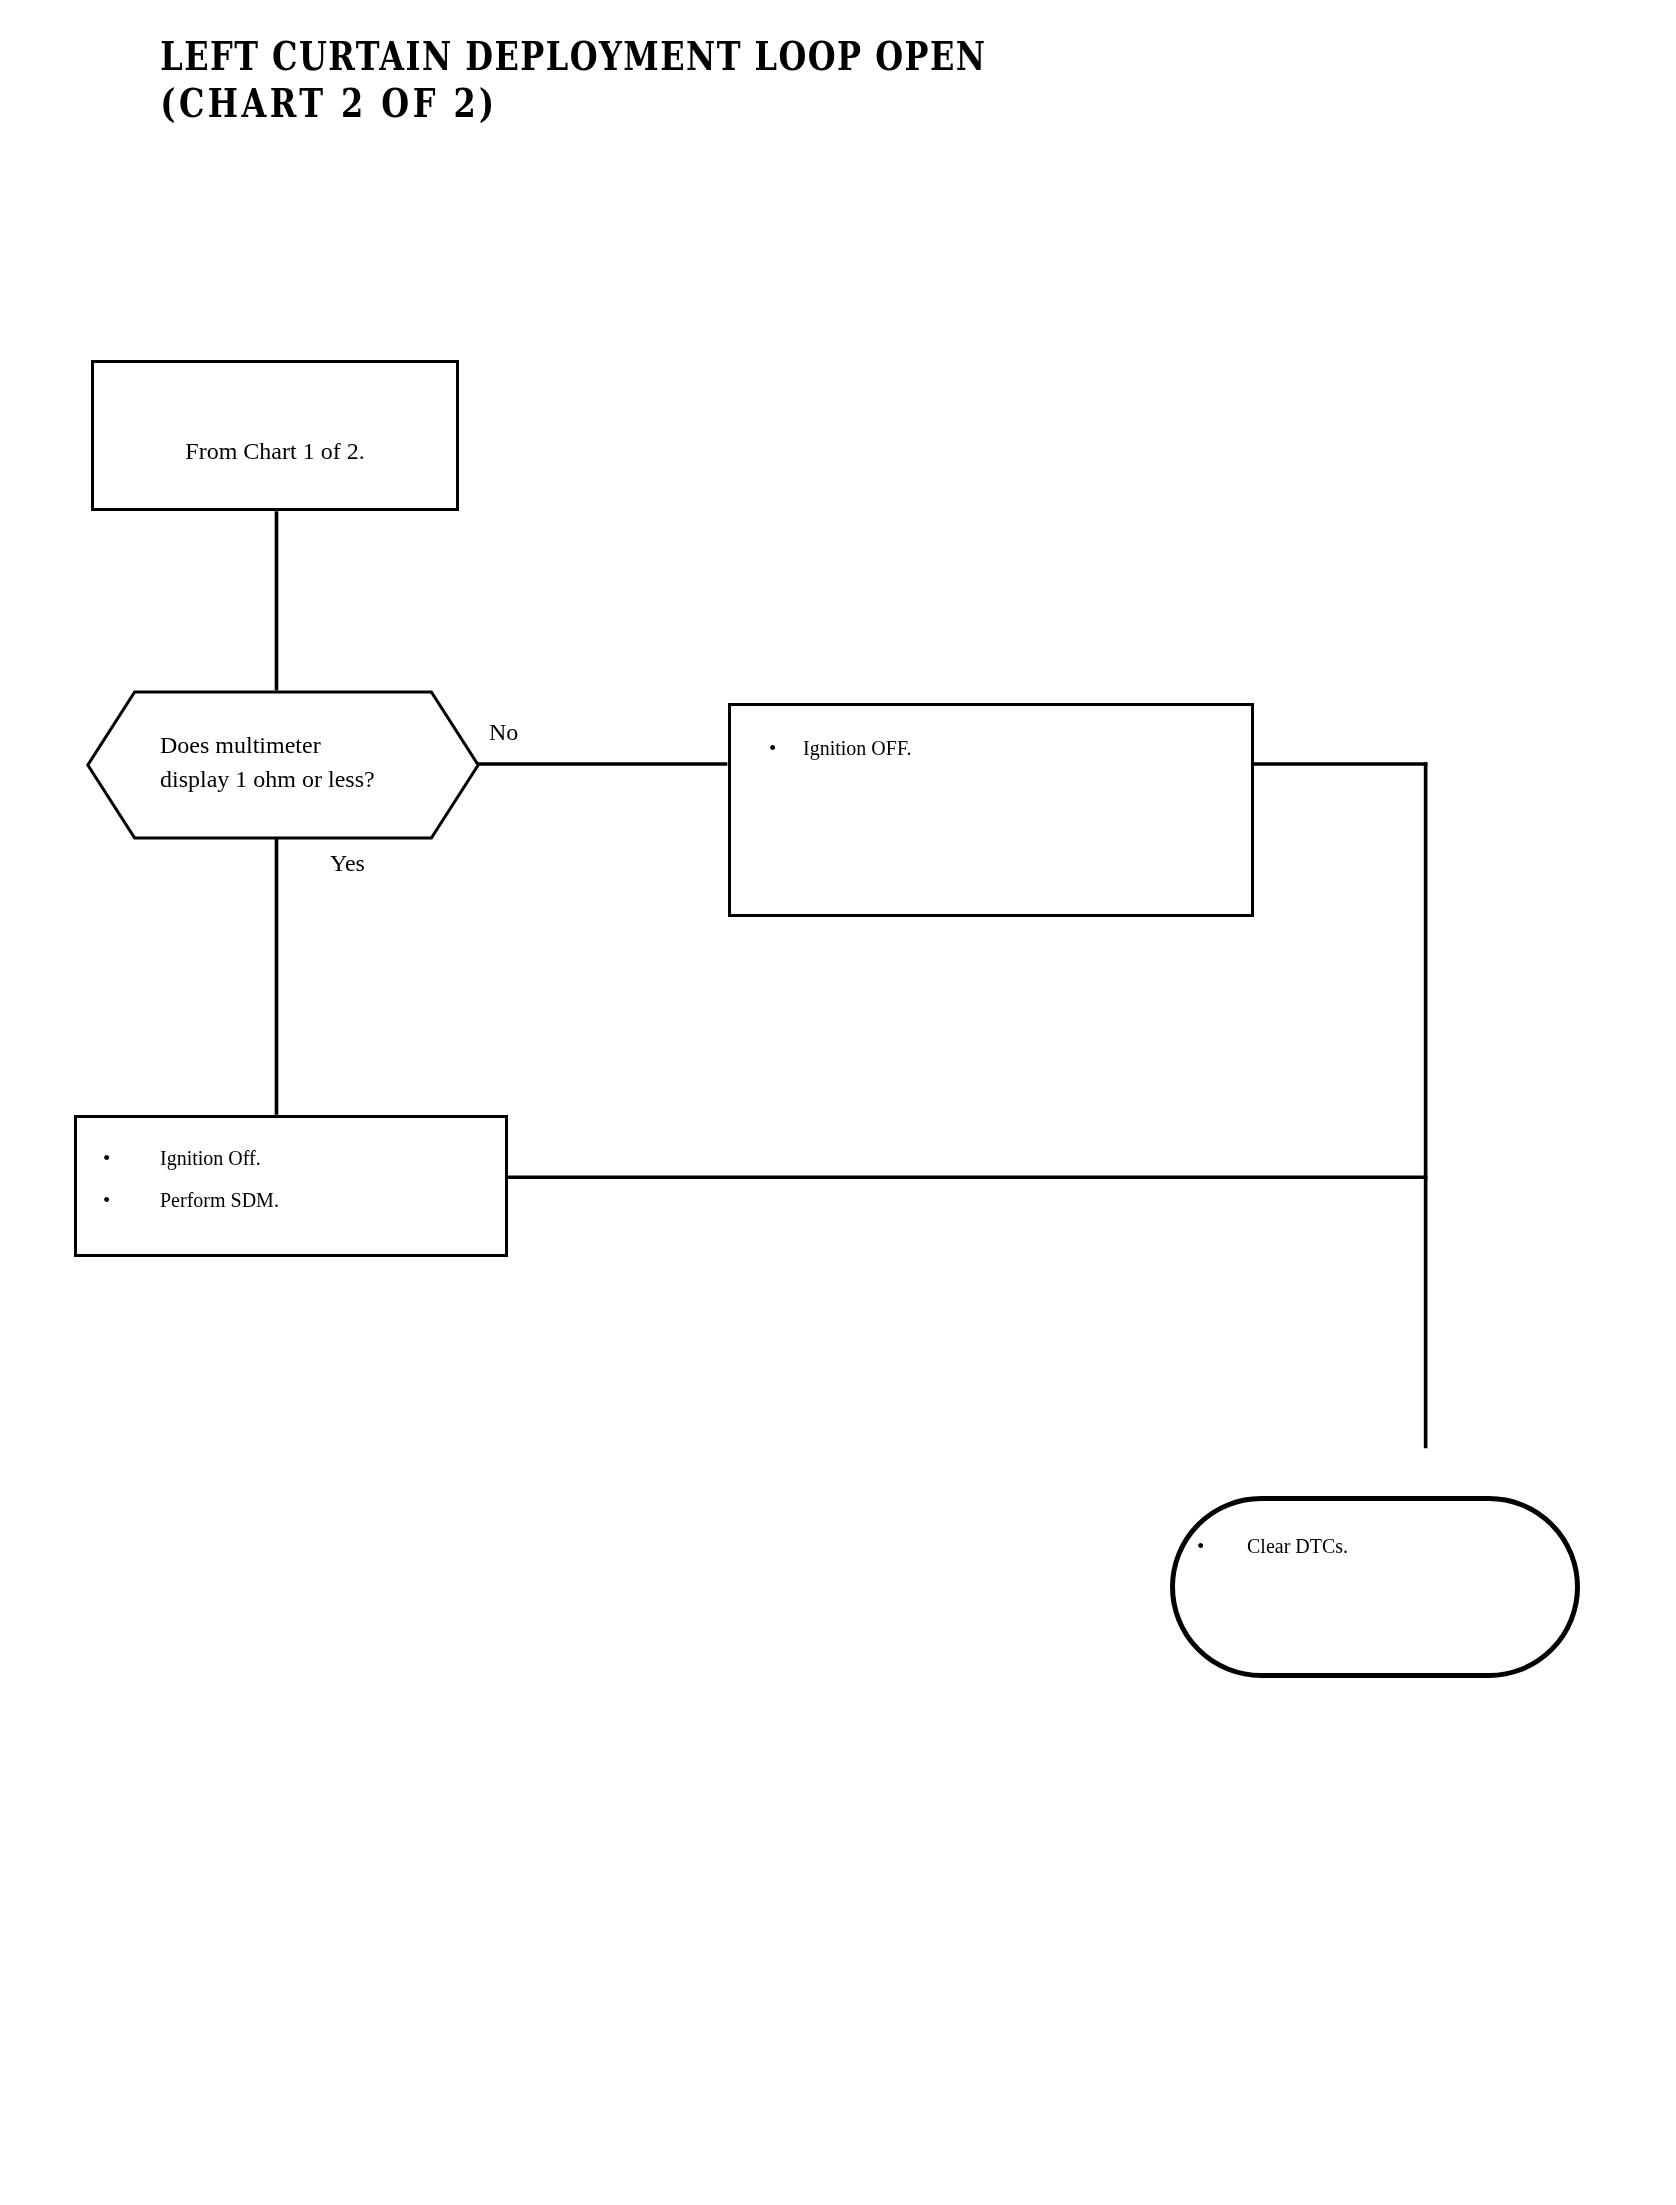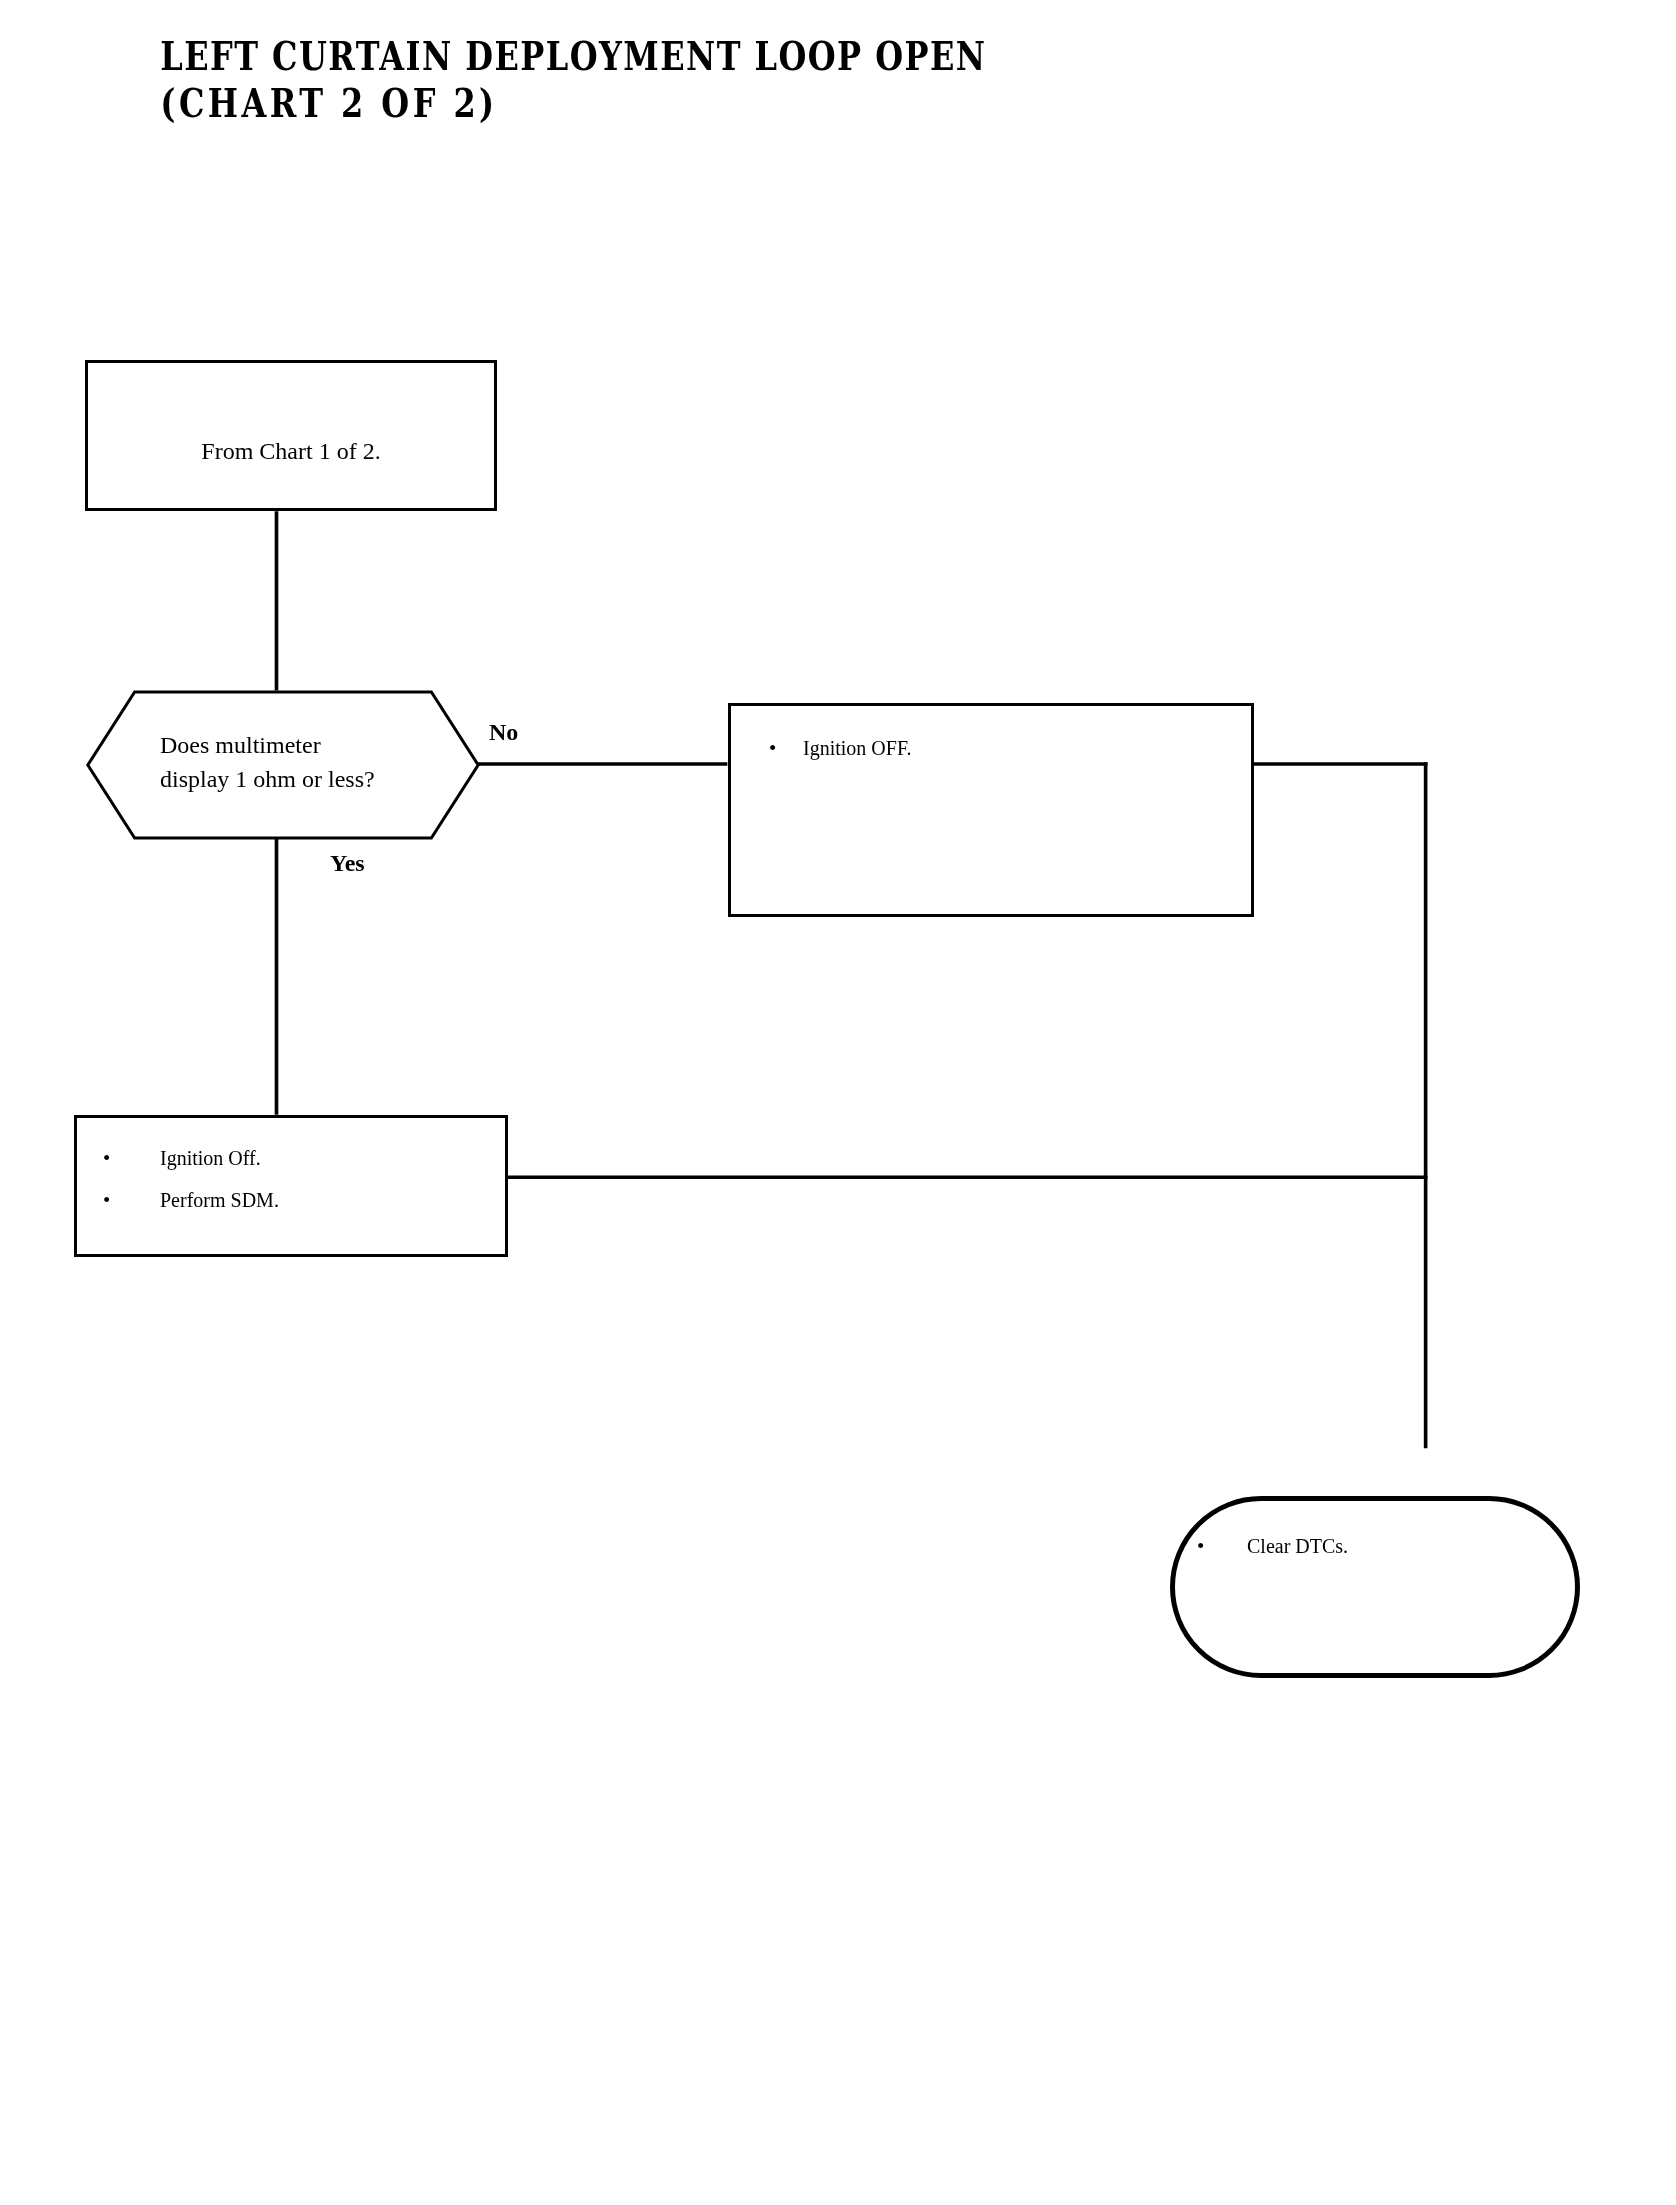--- a/index.html
+++ b/index.html
@@ -59,23 +59,23 @@
     border: 3px solid #000000;
   }
   .node-text {
     font-size: 24px;
     line-height: 1.30;
     white-space: pre-line;
   }
 
   
   #node-from-chart {
-    left: 85px;
+    left: 91px;
     top: 360px;
-    width: 412px;
+    width: 368px;
     height: 151px;
   }
   #node-from-chart .node-text {
     position: absolute;
     left: 0;
     top: 73px;
     width: 100%;
     text-align: center;
   }
 
@@ -176,21 +176,20 @@
   }
   #node-terminator ul.bullets > li { margin-bottom: 16px; }
   #node-terminator ul.bullets > li::before { left: -50px; top: 0; }
 
   
   .branch-label {
     position: absolute;
     font-size: 24px;
     line-height: 1;
     white-space: nowrap;
-    font-weight: bold;
   }
   #label-no  { left: 489px; top: 720px; }
   #label-yes { left: 286px; top: 851px; margin-left: 44px; }
 </style>
 </head>
 <body>
 
 <div id="title-block">
   <div class="title-line">LEFT CURTAIN DEPLOYMENT LOOP OPEN</div>
   <div class="title-line sub">(CHART 2 OF 2)</div>

